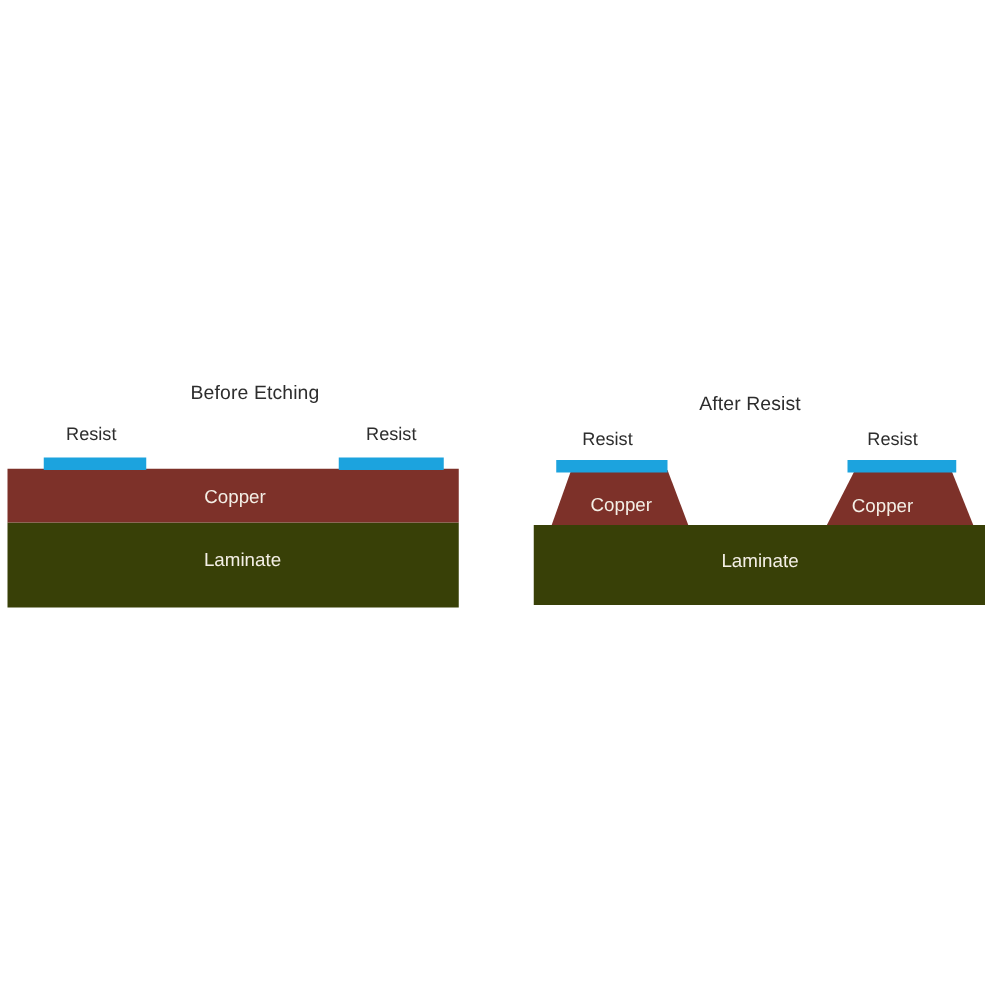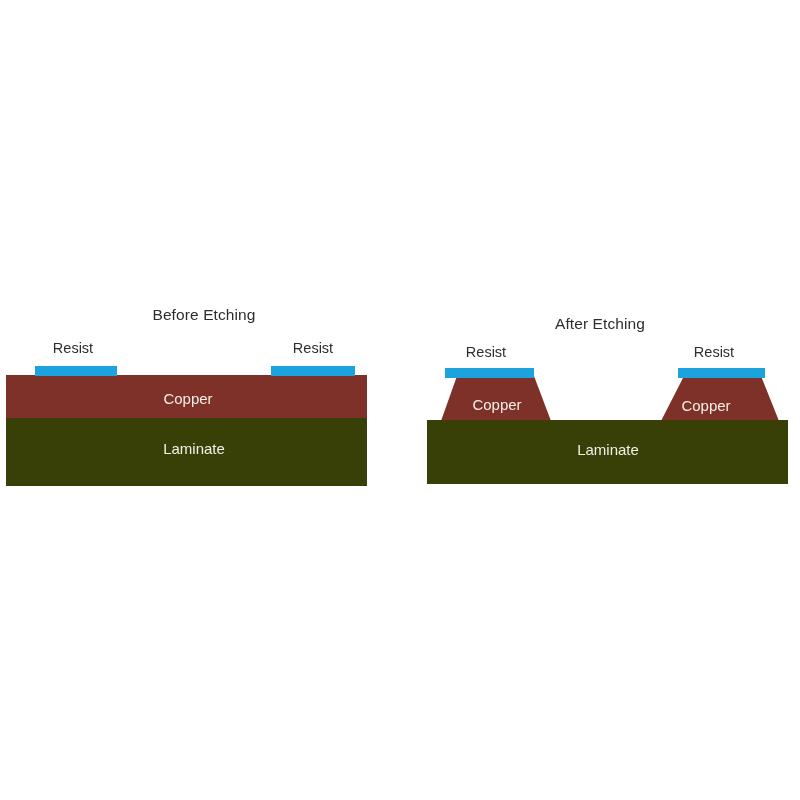--- a/index.html
+++ b/index.html
@@ -88,21 +88,21 @@
 
       <polygon id="r-trace-0" fill="#7d3129" points="457,376 534,376 551,421 441,421"></polygon>
       <polygon id="r-trace-1" fill="#7d3129" points="684,376 761,376 779,421 661,421"></polygon>
 
       <rect id="r-laminate" fill="#384007" x="427" y="420" width="361" height="64"></rect>
 
       <rect id="r-resist-0" fill="#1ca3de" x="445" y="368" width="89" height="10"></rect>
       <rect id="r-resist-1" fill="#1ca3de" x="678" y="368" width="87" height="10"></rect>
     </svg>
 
-    <div class="label panel-title" id="r-title" style="left: 600px; top: 324px; color: rgb(45, 45, 45);">After Etching</div>
+    <div class="label panel-title" id="r-title" style="left: 600px; top: 324px; color: rgb(45, 45, 45);">After Resist</div>
 
     <div class="label outer-label" id="r-resist-label-0" style="left: 486px; top: 352px; color: rgb(45, 45, 45);">Resist</div>
 
     <div class="label outer-label" id="r-resist-label-1" style="left: 714px; top: 352px; color: rgb(45, 45, 45);">Resist</div>
 
     <div class="label inner-label" id="r-copper-label-0" style="left: 497px; top: 404px; color: rgb(244, 239, 230);">Copper</div>
 
     <div class="label inner-label" id="r-copper-label-1" style="left: 706px; top: 405px; color: rgb(244, 239, 230);">Copper</div>
 
     <div class="label inner-label" id="r-laminate-label" style="left: 608px; top: 449px; color: rgb(244, 239, 230);">Laminate</div>

